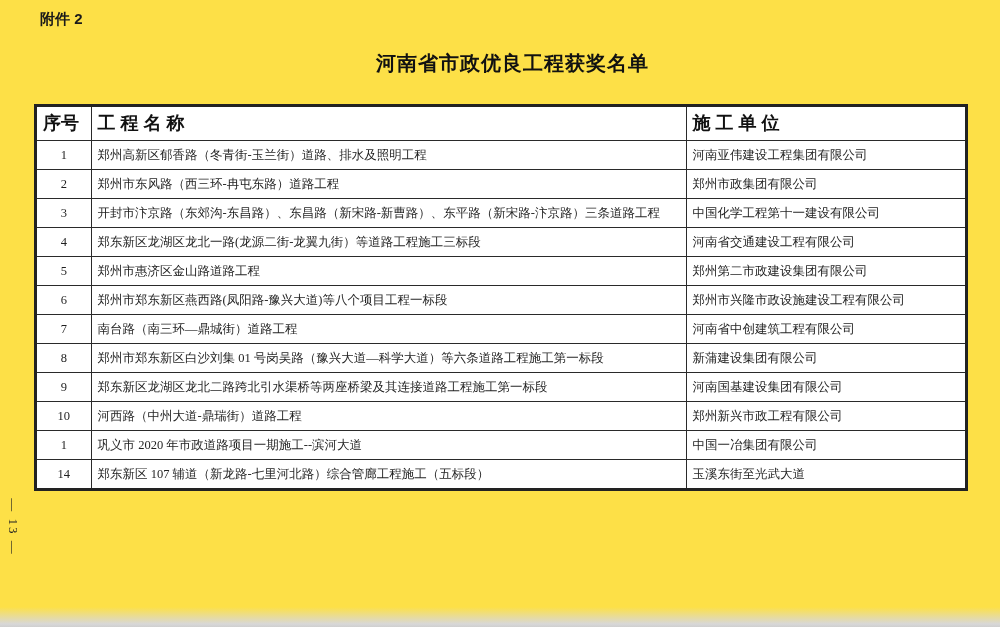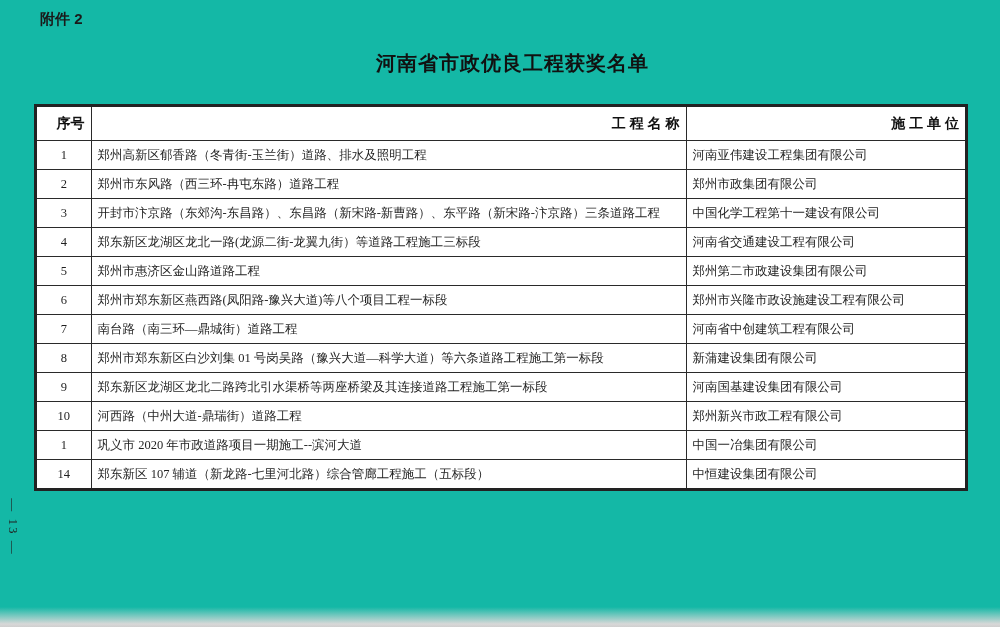--- a/index.html
+++ b/index.html
@@ -4,21 +4,21 @@
 <style>
   html, body {
     margin: 0;
     padding: 0;
     background: #ffffff;
   }
   .page {
     position: relative;
     width: 1000px;
     height: 627px;
-    background: #14b8a6;
+    background: #fde047;
     overflow: hidden;
     font-family: "Liberation Serif", "DejaVu Serif", serif;
     color: #1c1c1c;
   }
   .attachment-label {
     position: absolute;
     left: 40px;
     top: 10px;
     font-family: "Liberation Sans", "DejaVu Sans", sans-serif;
     font-weight: bold;
@@ -68,22 +68,22 @@
     vertical-align: middle;
     color: #1f1f1f;
   }
   table.award-table {
     border: 2px solid #222;
     outline: 1px solid #222;
   }
   table.award-table th {
     font-family: "Liberation Sans", "DejaVu Sans", sans-serif;
     font-weight: bold;
-    font-size: 14px;
-    text-align: right;
+    font-size: 18px;
+    text-align: left;
     height: 27px;
     color: #111;
   }
   col.col-no { width: 55px; }
   col.col-project { width: 595px; }
   col.col-company { width: 280px; }
   td.cell-no {
     text-align: center;
     height: 22px;
   }
@@ -177,19 +177,19 @@
       <td class="cell-company">郑州新兴市政工程有限公司</td>
     </tr>
         <tr>
       <td class="cell-no">1</td>
       <td class="cell-project">巩义市 2020 年市政道路项目一期施工--滨河大道</td>
       <td class="cell-company">中国一冶集团有限公司</td>
     </tr>
         <tr>
       <td class="cell-no">14</td>
       <td class="cell-project">郑东新区 107 辅道（新龙路-七里河北路）综合管廊工程施工（五标段）</td>
-      <td class="cell-company">中恒建设集团有限公司</td>
+      <td class="cell-company">玉溪东街至光武大道</td>
     </tr>
       </tbody>
   </table>
 
   <div class="bottom-shadow"></div>
 </div>
 
 </body></html>

